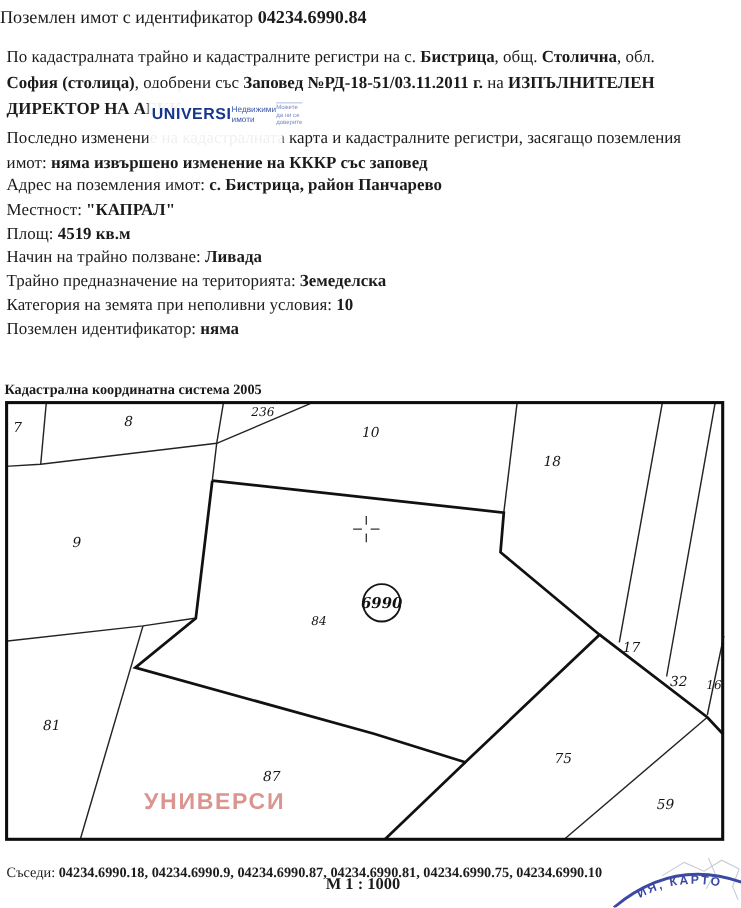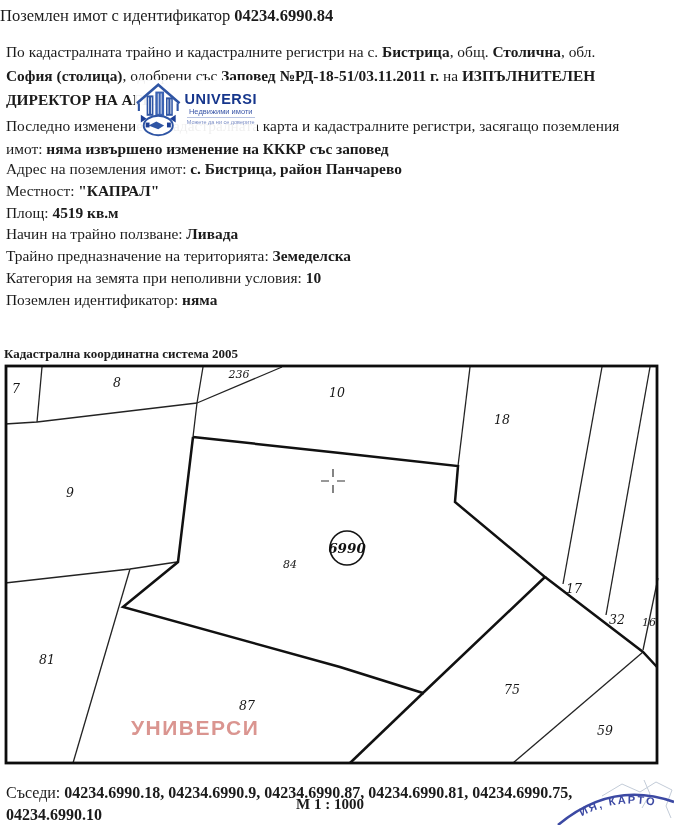--- a/index.html
+++ b/index.html
@@ -21,25 +21,25 @@
   .thick{fill:none;stroke:#111;stroke-width:2.5px;stroke-linejoin:miter;}
   .mapborder{fill:none;stroke:#0d0d0d;stroke-width:2.8px;}
   .plabel{font-family:"DejaVu Serif",serif;font-style:italic;fill:#161616;}
   .subject-circle{fill:none;stroke:#141414;stroke-width:1.7px;}
   .subject-num{font-family:"DejaVu Serif",serif;font-style:italic;font-weight:bold;
     fill:#111;font-size:13.5px;text-anchor:middle;}
   .cross{stroke:#333;stroke-width:1.2px;}
   .wm{font-family:"Liberation Sans",sans-serif;font-weight:bold;font-size:21px;
     letter-spacing:1.5px;opacity:.85;}
   .scale{left:0;top:764px;width:660px;text-align:center;font-weight:bold;font-size:15px;margin-top:32px;}
-  .neighbors{left:6px;top:782px;width:612px;font-size:16px;line-height:21.5px;}
+  .neighbors{left:6px;top:782px;width:612px;font-size:13px;line-height:21.5px;}
   
   .logo{left:135px;top:80px;width:122px;height:62px;background:rgba(255,255,255,.93);
     display:flex;align-items:flex-start;gap:3px;}
-  .logo-txt{display:flex;flex-direction:column;align-items:center;padding-top:12px;}
+  .logo-txt{display:flex;flex-direction:row;align-items:center;padding-top:12px;}
   .logo-name{font-family:"Liberation Sans",sans-serif;font-weight:bold;font-size:14.5px;
     color:#16368c;letter-spacing:.5px;line-height:15px;}
   .logo-sub{font-size:7.5px;color:#3a56a8;font-family:"Liberation Sans",sans-serif;line-height:9px;}
   .logo-tag{font-size:5.5px;color:#7a8cc4;font-family:"Liberation Sans",sans-serif;line-height:7px;
     border-top:1px solid #b9c4e2;margin-top:1px;padding-top:1px;}
   #stamp-svg{left:544px;top:778px;}
   .stamp-arc{fill:none;stroke:#3c49a3;stroke-width:2.6px;}
   .stamp-text{font-family:"Liberation Sans",sans-serif;font-weight:bold;font-size:11px;
     letter-spacing:2px;fill:#3c49a3;}
   .sketch{fill:none;stroke:#c3ccd8;stroke-width:1px;}

